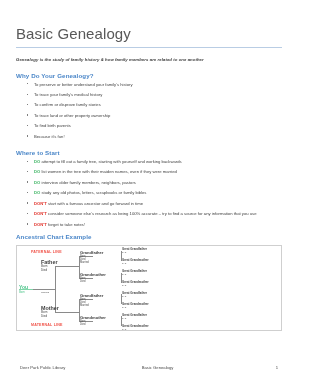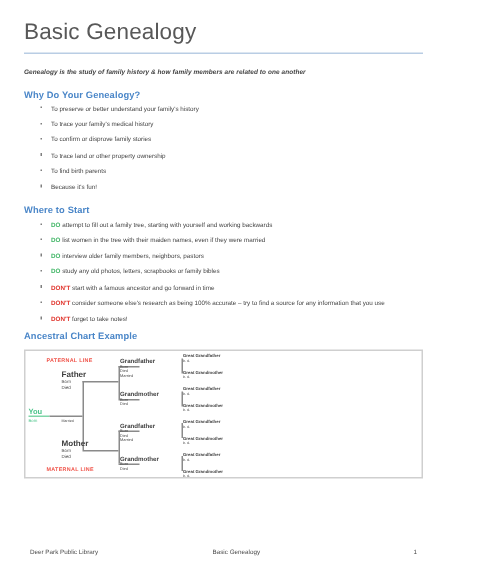--- a/index.html
+++ b/index.html
@@ -1,21 +1,21 @@
 <!DOCTYPE html>
 <html><head>
 <meta charset="utf-8">
 <style>
   html,body{margin:0;padding:0;}
   body{
     width:298px;height:386px;background:#ffffff;
     font-family:"Liberation Sans",sans-serif;
     color:#3f3f3f;overflow:hidden;position:relative;
   }
-  .page{position:absolute;inset:0;padding:0 16px;box-sizing:border-box;}
+  .page{position:absolute;inset:0;padding:12px 16px;box-sizing:border-box;}
 
   .doc-title{
     font-size:15px;font-weight:400;color:#585858;
     letter-spacing:.1px;margin:14px 0 0 0;line-height:1.1;
   }
   .title-rule{height:1px;background:#b9cde4;margin:4px 0 0 0;}
 
   .subtitle{
     font-size:4.3px;font-style:italic;font-weight:bold;color:#3f3f3f;
     margin:9px 0 0 0;letter-spacing:.05px;

